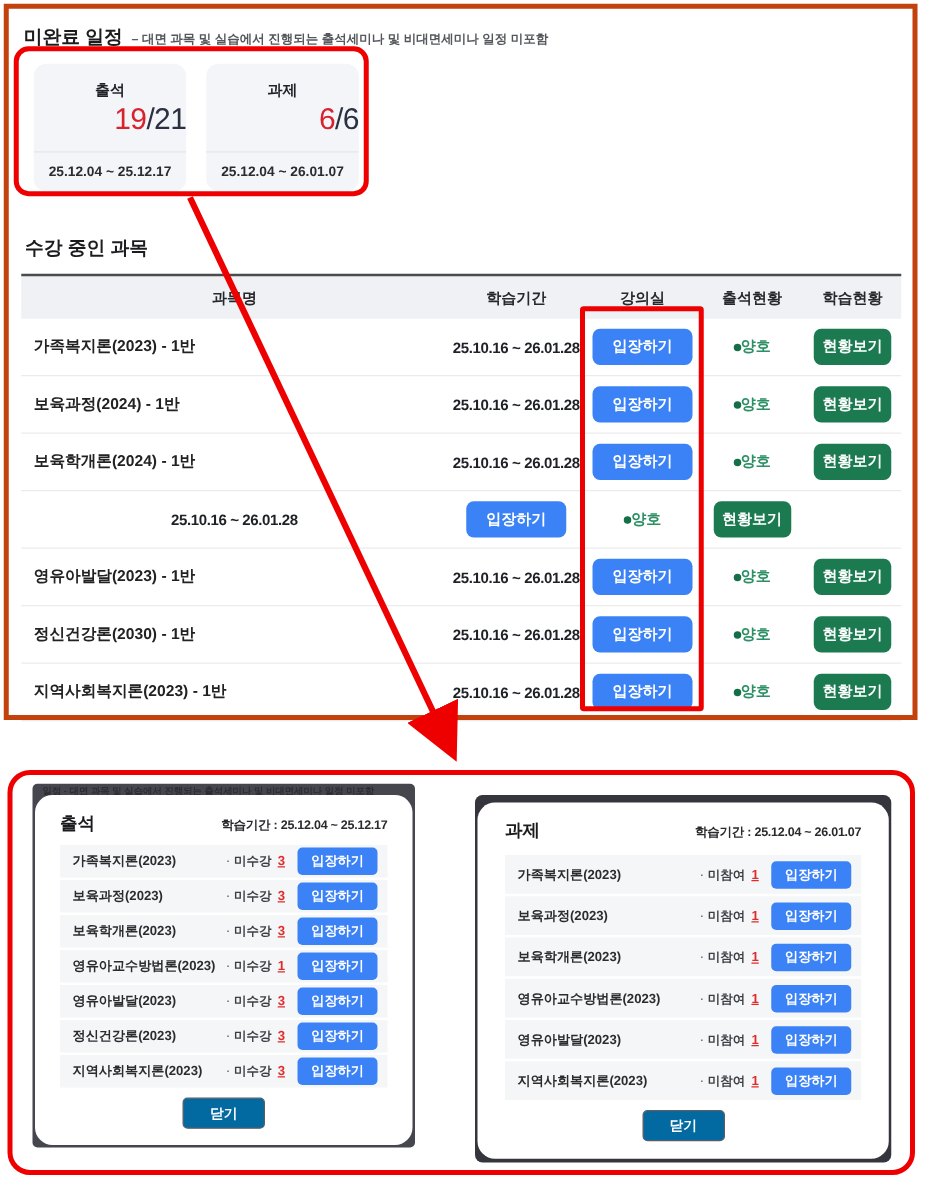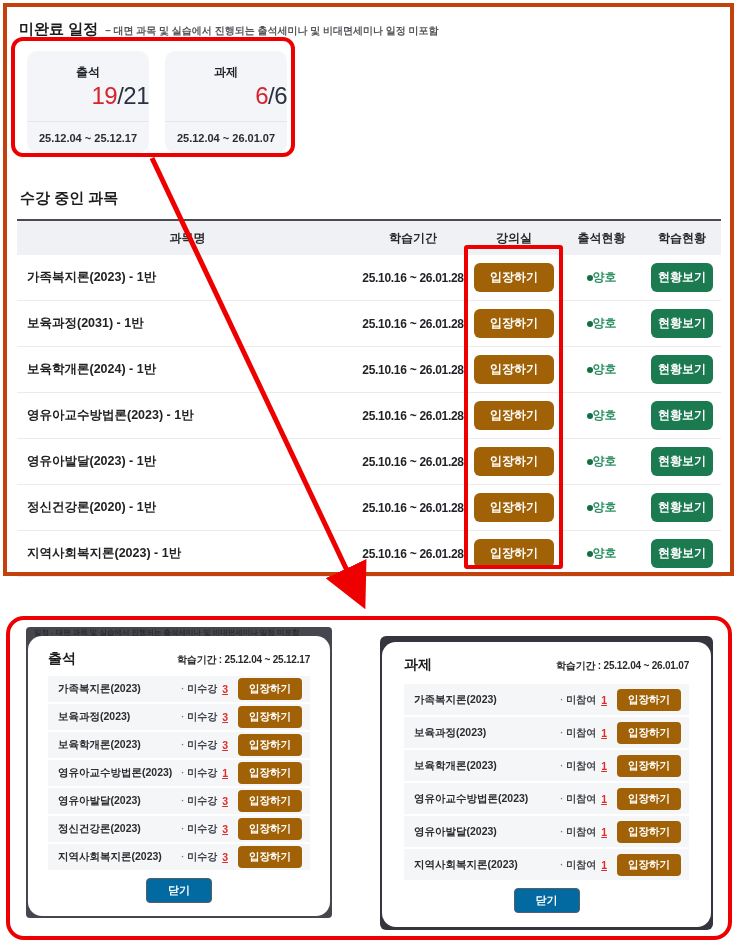--- a/index.html
+++ b/index.html
@@ -23,21 +23,21 @@
   
   .section-title{position:absolute;left:13px;top:182px;font-size:15px;font-weight:800;color:#1c1c1e;}
   .table{position:absolute;left:10px;top:212px;width:704px;}
   .thead,.trow{display:grid;grid-template-columns:1fr 110px 92px 83px 78px;align-items:center;}
   .thead{height:34px;background:#eff1f4;border-top:2px solid #4c4c4e;font-size:12px;font-weight:800;color:#26282c;}
   .thead>div{text-align:center;}
   .trow{height:45px;border-bottom:1px solid #ebebeb;}
   .td-name{padding-left:10px;font-size:12.5px;font-weight:600;color:#222;}
   .td-period{text-align:center;font-size:12px;font-weight:700;color:#1f2126;letter-spacing:-.3px;}
   .td-center{display:flex;justify-content:center;align-items:center;}
-  .btn-blue{background:#a16207;color:#fff;border:none;border-radius:6px;width:80px;height:29px;font-size:12px;font-weight:700;font-family:Liberation Mono, monospace;cursor:pointer;}
+  .btn-blue{background:#3b82f6;color:#fff;border:none;border-radius:6px;width:80px;height:29px;font-size:12px;font-weight:700;font-family:Liberation Mono, monospace;cursor:pointer;}
   .btn-green{background:#1b7a50;color:#fff;border:none;border-radius:6px;width:62px;height:29px;font-size:12px;font-weight:700;font-family:inherit;cursor:pointer;}
   .status-cell{display:flex;align-items:center;justify-content:center;gap:0;font-size:12px;font-weight:700;color:#2d9065;}
   .dot{width:6px;height:6px;border-radius:50%;background:#156f46;display:inline-block;}
   
   .shot-att{position:absolute;left:26px;top:627px;width:306px;height:291px;background:#46474e;border-radius:4px;overflow:hidden;}
   .shot-asg{position:absolute;left:380px;top:636px;width:333px;height:294px;background:#35363d;border-radius:6px;overflow:hidden;}
   .dim-text{position:absolute;top:1px;left:8px;right:8px;font-size:7.5px;font-weight:700;color:#2c2d33;white-space:nowrap;overflow:hidden;}
   .modal{position:absolute;background:#fff;border-radius:14px;box-sizing:border-box;}
   .shot-att .modal{left:2px;right:2px;top:9px;bottom:2px;padding:14px 20px 8px;}
   .shot-asg .modal{left:2px;right:2px;top:6px;bottom:3px;padding:14px 22px 8px;}
@@ -104,21 +104,21 @@
         </div>
       <div class="status-cell">
           <span class="dot"></span>
           <span>양호</span>
         </div>
       <div class="td-center">
           <button class="btn-green">현황보기</button>
         </div>
     </div>
     <div class="trow">
-      <div class="td-name">보육과정(2031) - 1반</div>
+      <div class="td-name">보육과정(2024) - 1반</div>
       <div class="td-period">25.10.16 ~ 26.01.28</div>
       <div class="td-center">
           <button class="btn-blue">입장하기</button>
         </div>
       <div class="status-cell">
           <span class="dot"></span>
           <span>양호</span>
         </div>
       <div class="td-center">
           <button class="btn-green">현황보기</button>
@@ -132,21 +132,20 @@
         </div>
       <div class="status-cell">
           <span class="dot"></span>
           <span>양호</span>
         </div>
       <div class="td-center">
           <button class="btn-green">현황보기</button>
         </div>
     </div>
     <div class="trow">
-      <div class="td-name">영유아교수방법론(2023) - 1반</div>
       <div class="td-period">25.10.16 ~ 26.01.28</div>
       <div class="td-center">
           <button class="btn-blue">입장하기</button>
         </div>
       <div class="status-cell">
           <span class="dot"></span>
           <span>양호</span>
         </div>
       <div class="td-center">
           <button class="btn-green">현황보기</button>
@@ -160,21 +159,21 @@
         </div>
       <div class="status-cell">
           <span class="dot"></span>
           <span>양호</span>
         </div>
       <div class="td-center">
           <button class="btn-green">현황보기</button>
         </div>
     </div>
     <div class="trow">
-      <div class="td-name">정신건강론(2020) - 1반</div>
+      <div class="td-name">정신건강론(2030) - 1반</div>
       <div class="td-period">25.10.16 ~ 26.01.28</div>
       <div class="td-center">
           <button class="btn-blue">입장하기</button>
         </div>
       <div class="status-cell">
           <span class="dot"></span>
           <span>양호</span>
         </div>
       <div class="td-center">
           <button class="btn-green">현황보기</button>

